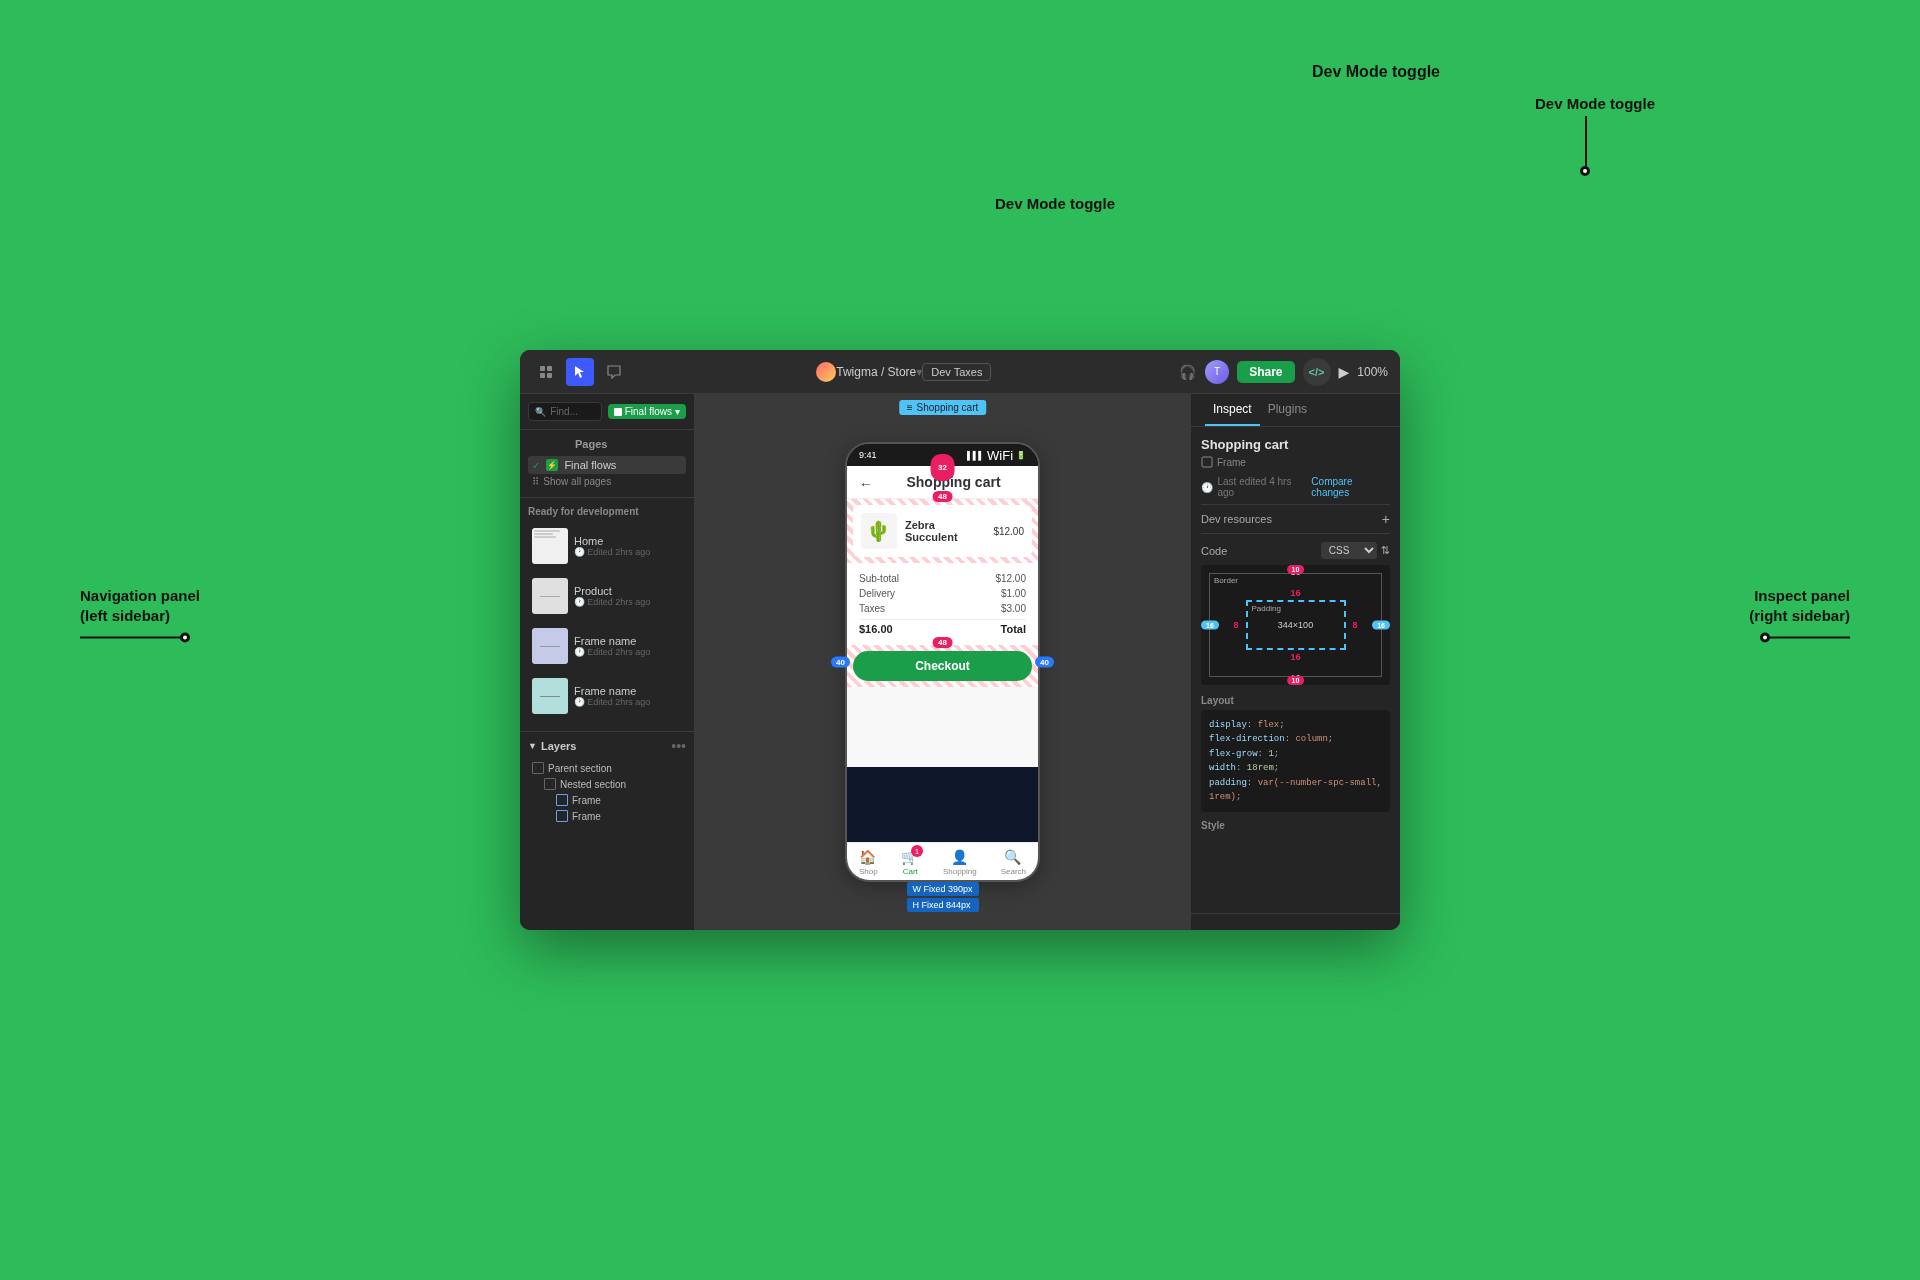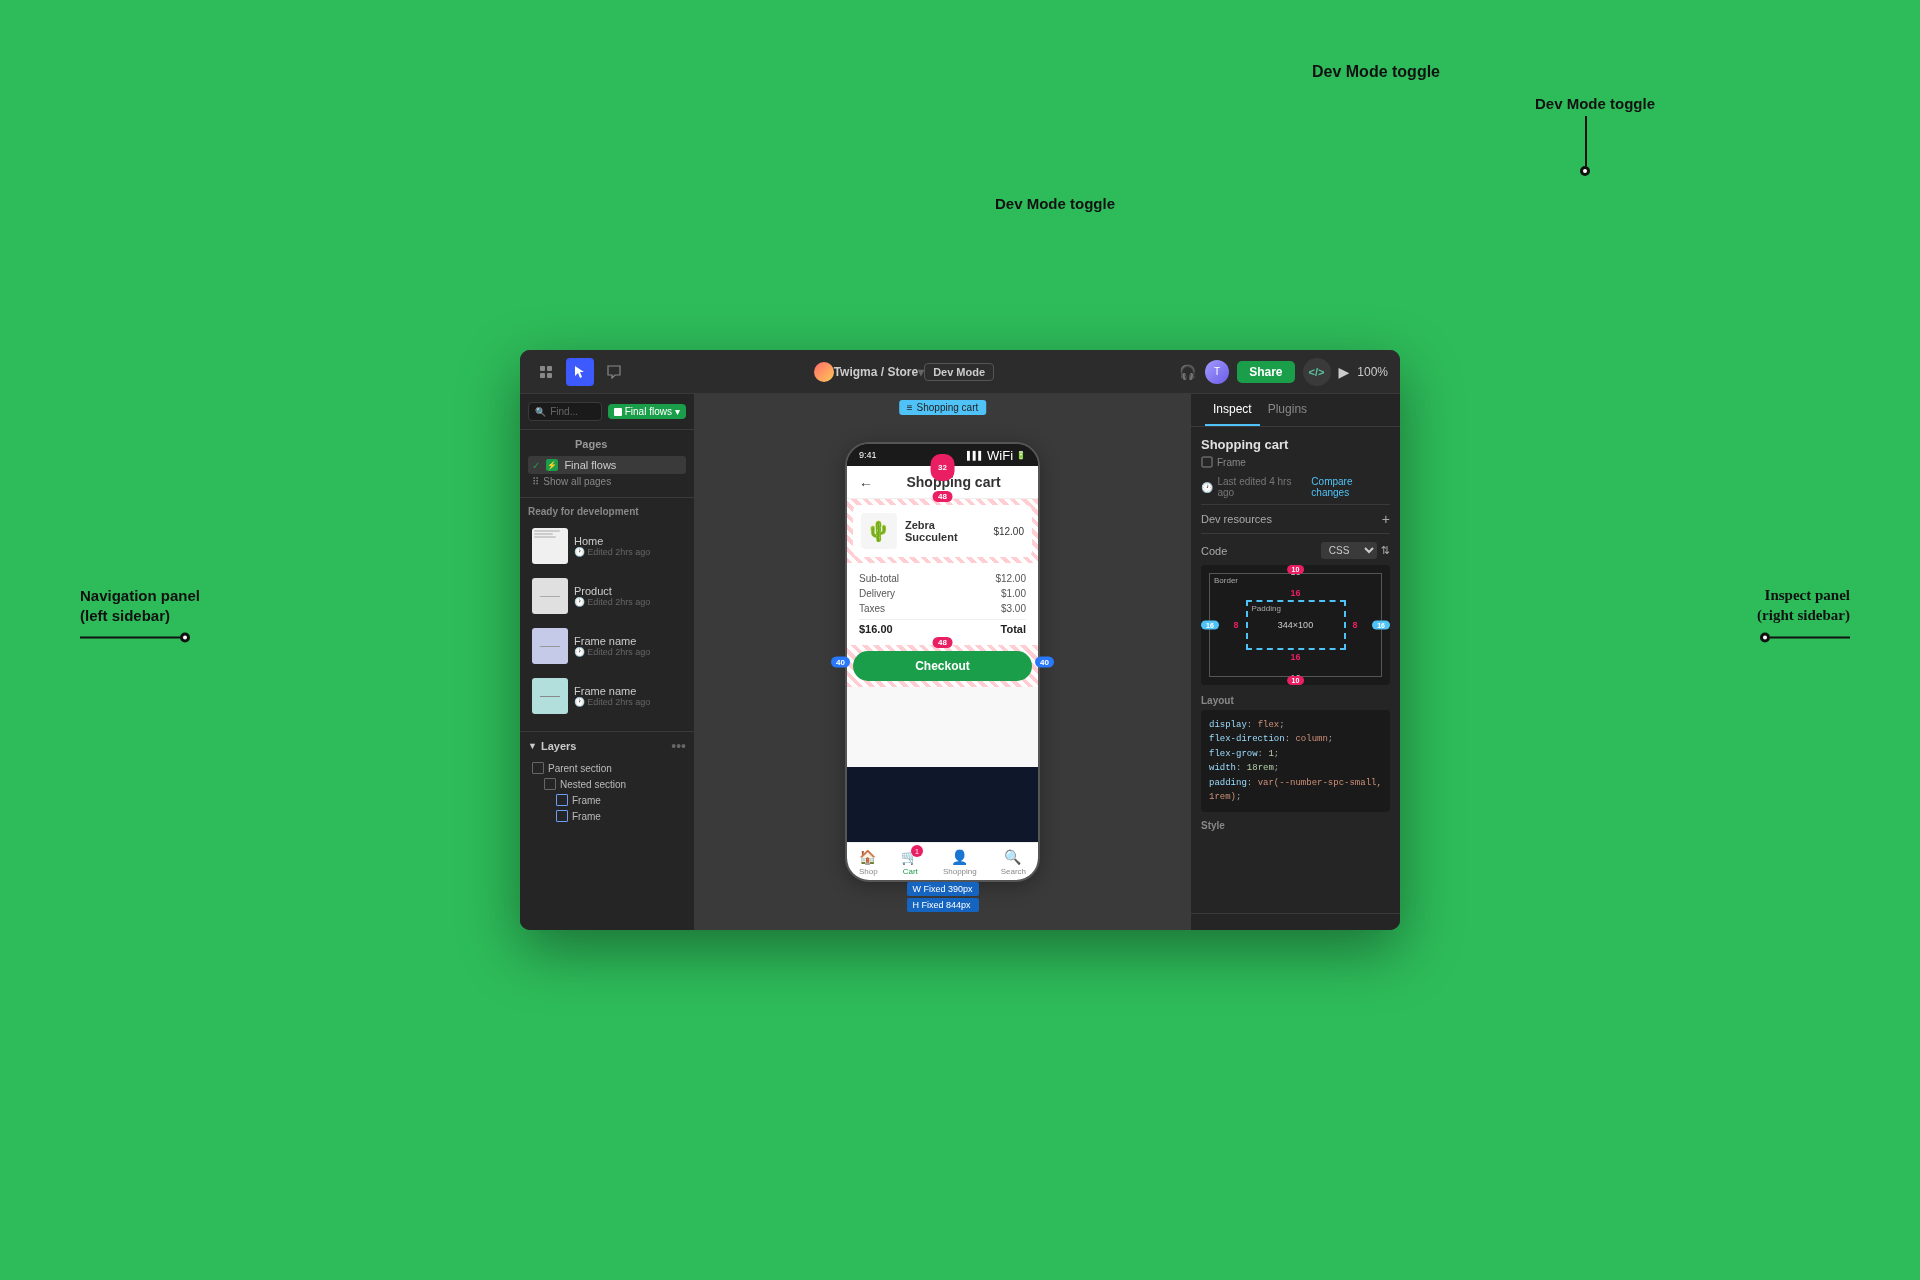--- a/index.html
+++ b/index.html
@@ -59,21 +59,20 @@
       color: white;
     }
     .toolbar-center {
       flex: 1;
       display: flex;
       align-items: center;
       justify-content: center;
       gap: 0;
       color: #ccc;
       font-size: 12px;
-      font-weight: bold;
     }
     .toolbar-center .breadcrumb {
       display: flex;
       align-items: center;
       gap: 4px;
     }
     .toolbar-center .avatar {
       width: 20px;
       height: 20px;
       border-radius: 50%;
@@ -781,21 +780,21 @@
           <svg width="14" height="14" viewBox="0 0 14 14" fill="none">
             <path d="M1 1h12v9H8l-3 3V10H1V1z" stroke="#888" stroke-width="1.2" fill="none"></path>
           </svg>
         </div>
       </div>
 
       <div class="toolbar-center">
         <div class="avatar" style="width:20px;height:20px;border-radius:50%;background:linear-gradient(135deg,#ff6b6b,#feca57);"></div>
         <span class="breadcrumb" style="color:#ccc;font-size:12px;">Twigma / Store</span>
         <span style="color:#666;font-size:12px;">▾</span>
-        <div class="dev-mode-badge">Dev Mode</div>
+        <div class="dev-mode-badge">Dev Taxes</div>
       </div>
 
       <div class="toolbar-right">
         <div style="color:#aaa;font-size:14px;">🎧</div>
         <div class="user-avatar">T</div>
         <button class="share-btn">Share</button>
         <div class="dev-mode-toggle" style="font-size:11px;">&lt;/&gt;</div>
         <div class="play-icon">▶</div>
         <span class="zoom-text">100%</span>
       </div>
@@ -1115,19 +1114,19 @@
 
 <div style="position:absolute; left:80px; top:48%; transform:translateY(-50%); z-index:20;">
   <div style="font-weight:800; font-size:15px; color:#111; white-space:nowrap; line-height:1.3;">Navigation panel<br>(left sidebar)</div>
 
   <div style="display:flex;align-items:center;margin-top:8px;">
     <div style="height:2px;width:100px;background:#111;"></div>
     <div style="width:10px;height:10px;border-radius:50%;background:white;border:3px solid #111;"></div>
   </div>
 </div>
 
-<div style="position:absolute; right:70px; top:48%; transform:translateY(-50%); z-index:20;font-family:Liberation Serif, serif;">
+<div style="position:absolute; right:70px; top:48%; transform:translateY(-50%); z-index:20;">
   <div style="font-weight:800; font-size:15px; color:#111; white-space:nowrap; line-height:1.3; text-align:right;">Inspect panel<br>(right sidebar)</div>
   <div style="display:flex;align-items:center;justify-content:flex-end;margin-top:8px;">
     <div style="width:10px;height:10px;border-radius:50%;background:white;border:3px solid #111;"></div>
     <div style="height:2px;width:80px;background:#111;"></div>
   </div>
 </div>
 
 </body></html>

